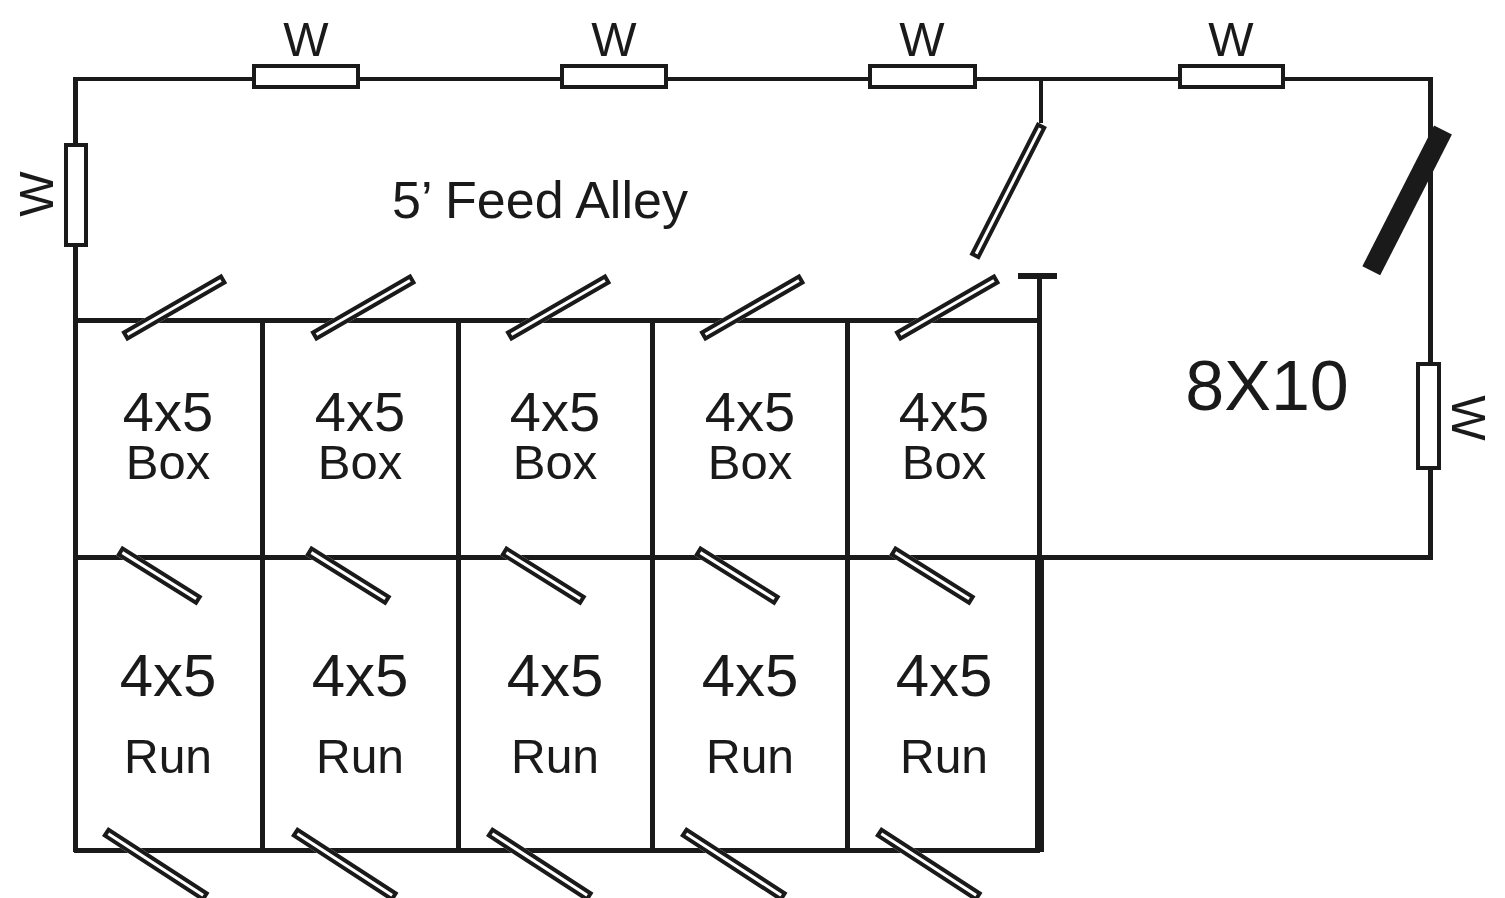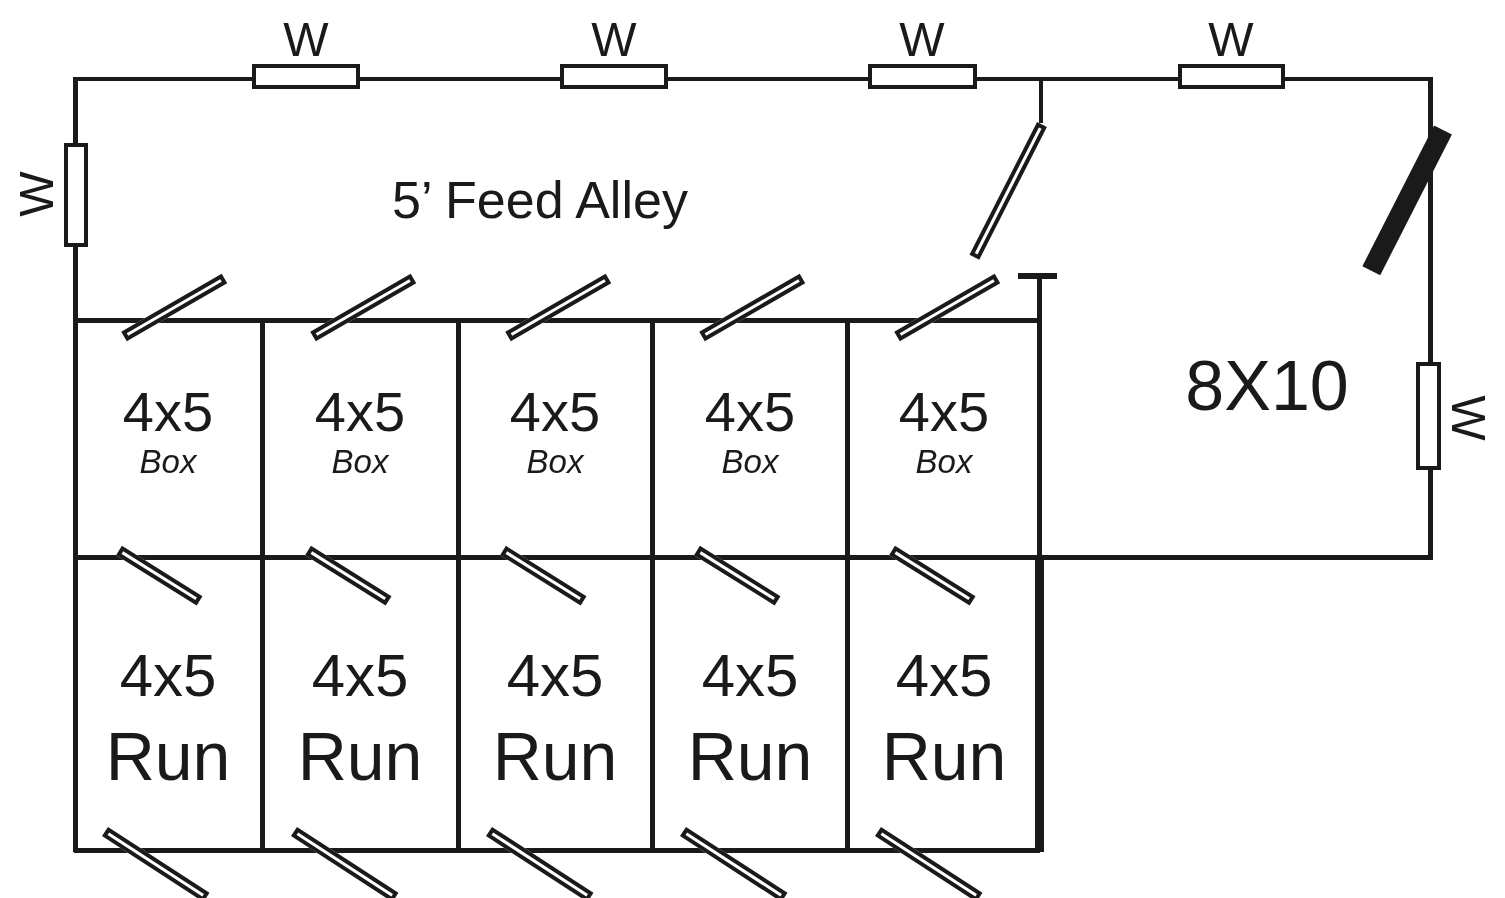--- a/index.html
+++ b/index.html
@@ -12,23 +12,23 @@
   .leaf{position:absolute;border:4px solid #1a1a1a;background:#ffffff;box-sizing:border-box;transform-origin:0 50%;}
   .leaf-solid{position:absolute;background:#1a1a1a;transform-origin:0 50%;}
   .wlabel{position:absolute;font-size:48px;font-weight:400;transform:translate(-50%,-50%);white-space:nowrap;}
   .wlabel.rot-left{transform:translate(-50%,-50%) rotate(-90deg);}
   .wlabel.rot-right{transform:translate(-50%,-50%) rotate(90deg);}
   .room-label{position:absolute;transform:translate(-50%,-50%);text-align:center;white-space:nowrap;}
   .alley-label{font-size:52px;}
   .lobby-label{font-size:70px;line-height:80px;}
   .cell{position:absolute;transform:translate(-50%,-50%);text-align:center;white-space:nowrap;}
   .box-cell .size{font-size:56px;line-height:50px;}
-  .box-cell .type{font-size:33px;line-height:50px;font-style:italic;}
+  .box-cell .type{font-size:49px;line-height:50px;}
   .run-cell .size{font-size:60px;line-height:81px;}
-  .run-cell .type{font-size:68px;line-height:81px;}
+  .run-cell .type{font-size:48px;line-height:81px;}
 </style>
 </head>
 <body>
 
 <div class="plan">
 
   <div class="wall" style="left:74px;top:77px;width:1358px;height:4px;"></div>
   <div class="wall" style="left:73px;top:77px;width:5px;height:775px;"></div>
   <div class="wall" style="left:1428px;top:77px;width:5px;height:483px;"></div>
   <div class="wall" style="left:74px;top:848px;width:966px;height:5px;"></div>

